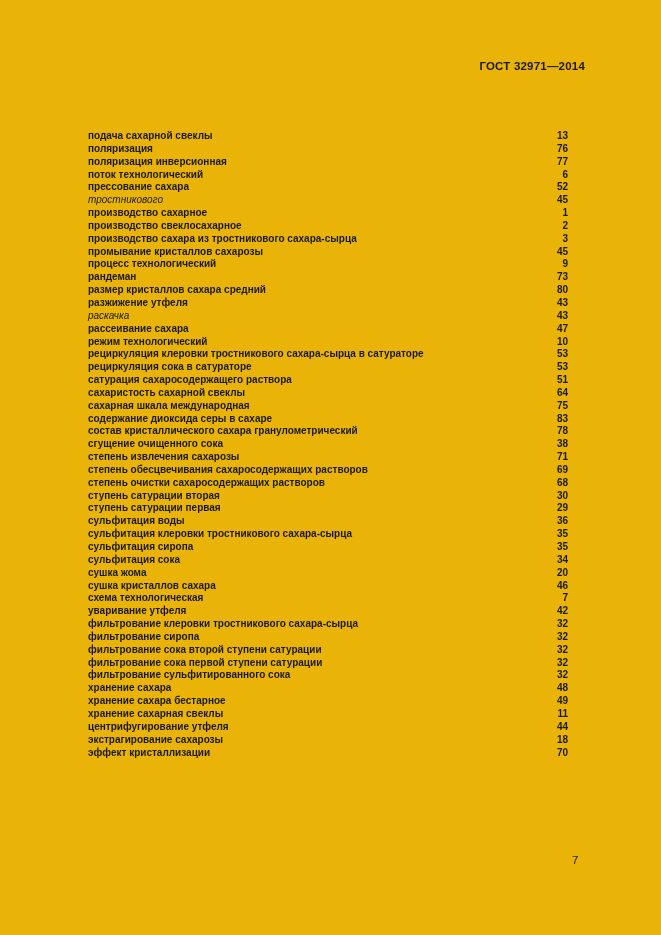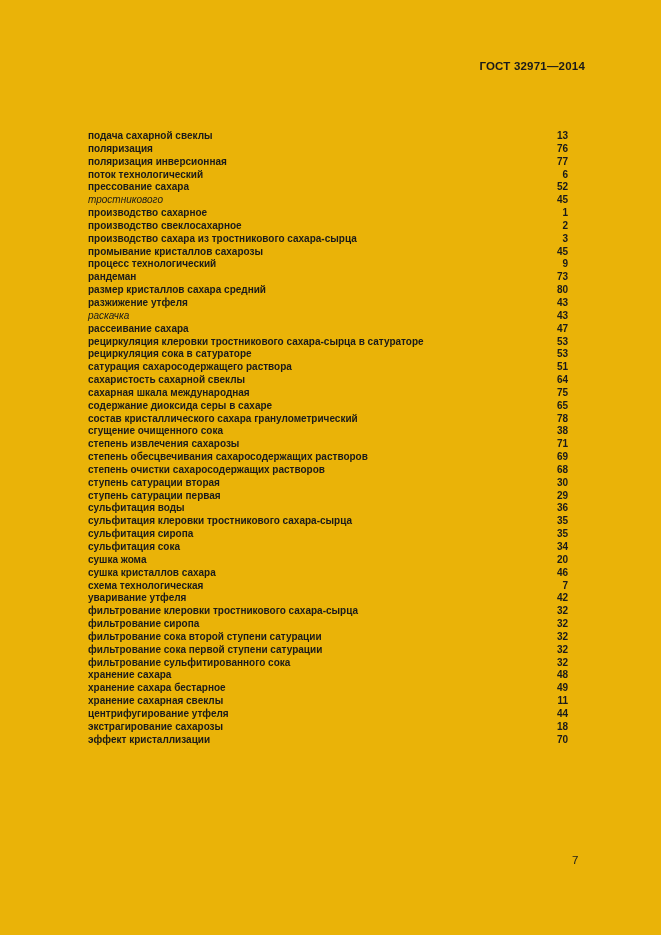--- a/index.html
+++ b/index.html
@@ -128,20 +128,24 @@
   </div>
       <div class="index-row italic">
     <span class="term">раскачка</span>
     <span class="pageref">43</span>
   </div>
       <div class="index-row">
     <span class="term">рассеивание сахара</span>
     <span class="pageref">47</span>
   </div>
       <div class="index-row">
+    <span class="term">режим технологический</span>
+    <span class="pageref">10</span>
+  </div>
+      <div class="index-row">
     <span class="term">рециркуляция клеровки тростникового сахара-сырца в сатураторе</span>
     <span class="pageref">53</span>
   </div>
       <div class="index-row">
     <span class="term">рециркуляция сока в сатураторе</span>
     <span class="pageref">53</span>
   </div>
       <div class="index-row">
     <span class="term">сатурация сахаросодержащего раствора</span>
     <span class="pageref">51</span>
@@ -149,21 +153,21 @@
       <div class="index-row">
     <span class="term">сахаристость сахарной свеклы</span>
     <span class="pageref">64</span>
   </div>
       <div class="index-row">
     <span class="term">сахарная шкала международная</span>
     <span class="pageref">75</span>
   </div>
       <div class="index-row">
     <span class="term">содержание диоксида серы в сахаре</span>
-    <span class="pageref">65</span>
+    <span class="pageref">83</span>
   </div>
       <div class="index-row">
     <span class="term">состав кристаллического сахара гранулометрический</span>
     <span class="pageref">78</span>
   </div>
       <div class="index-row">
     <span class="term">сгущение очищенного сока</span>
     <span class="pageref">38</span>
   </div>
       <div class="index-row">

